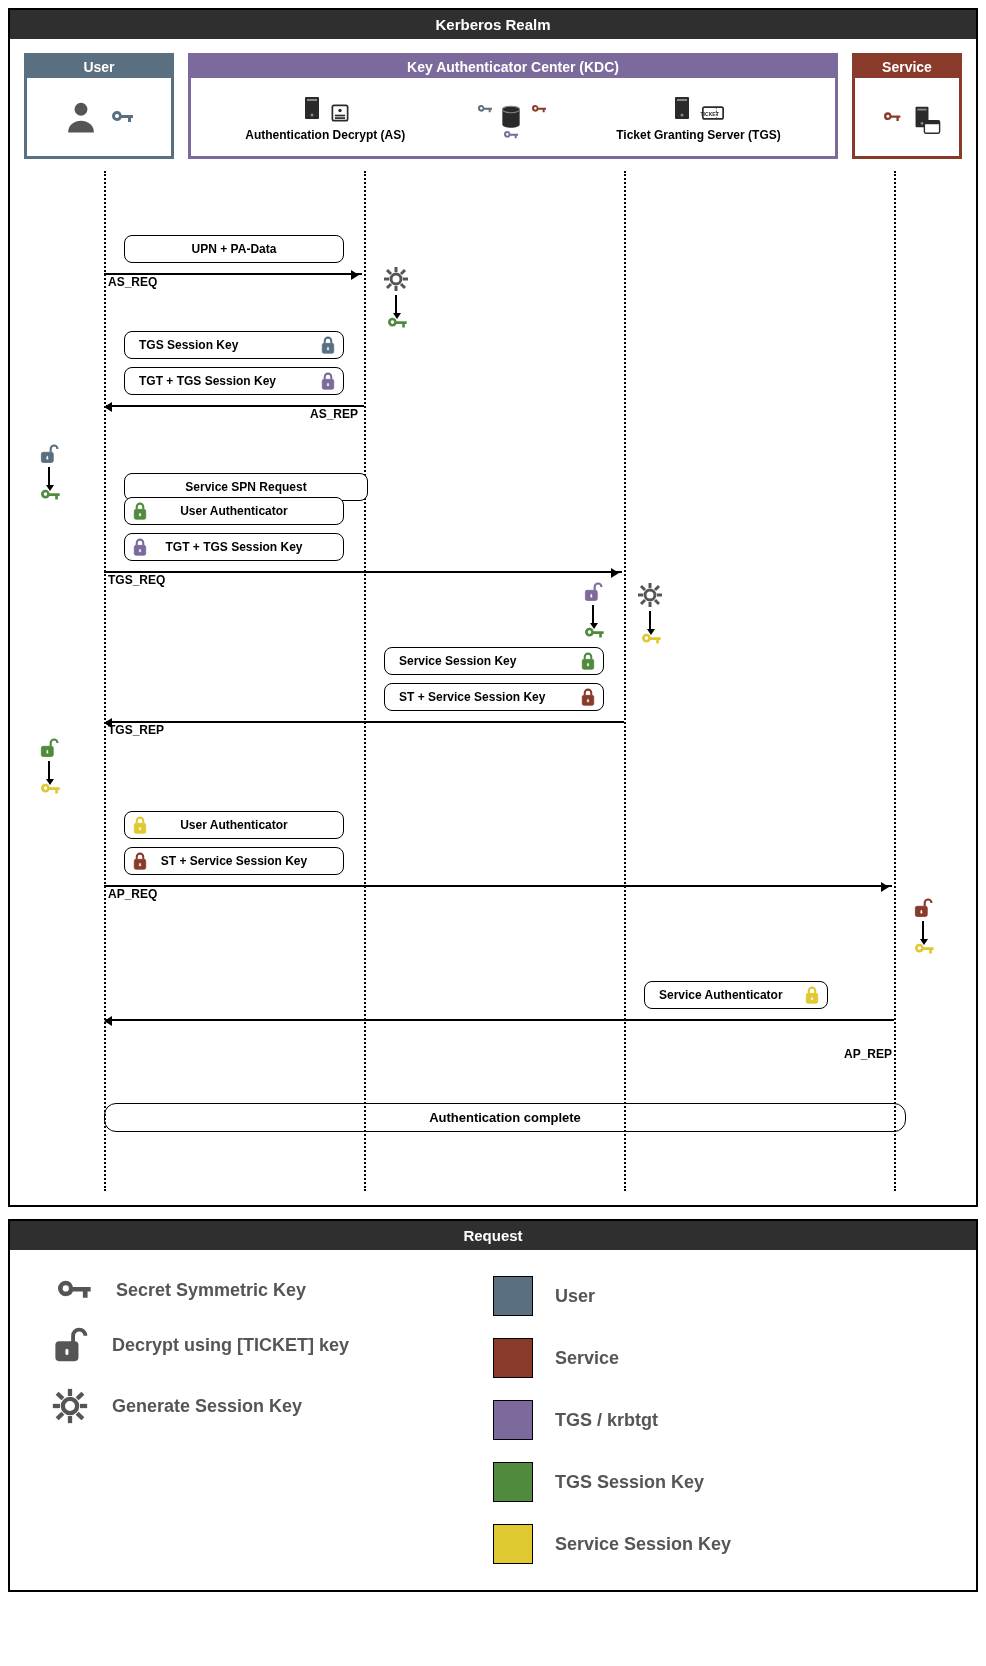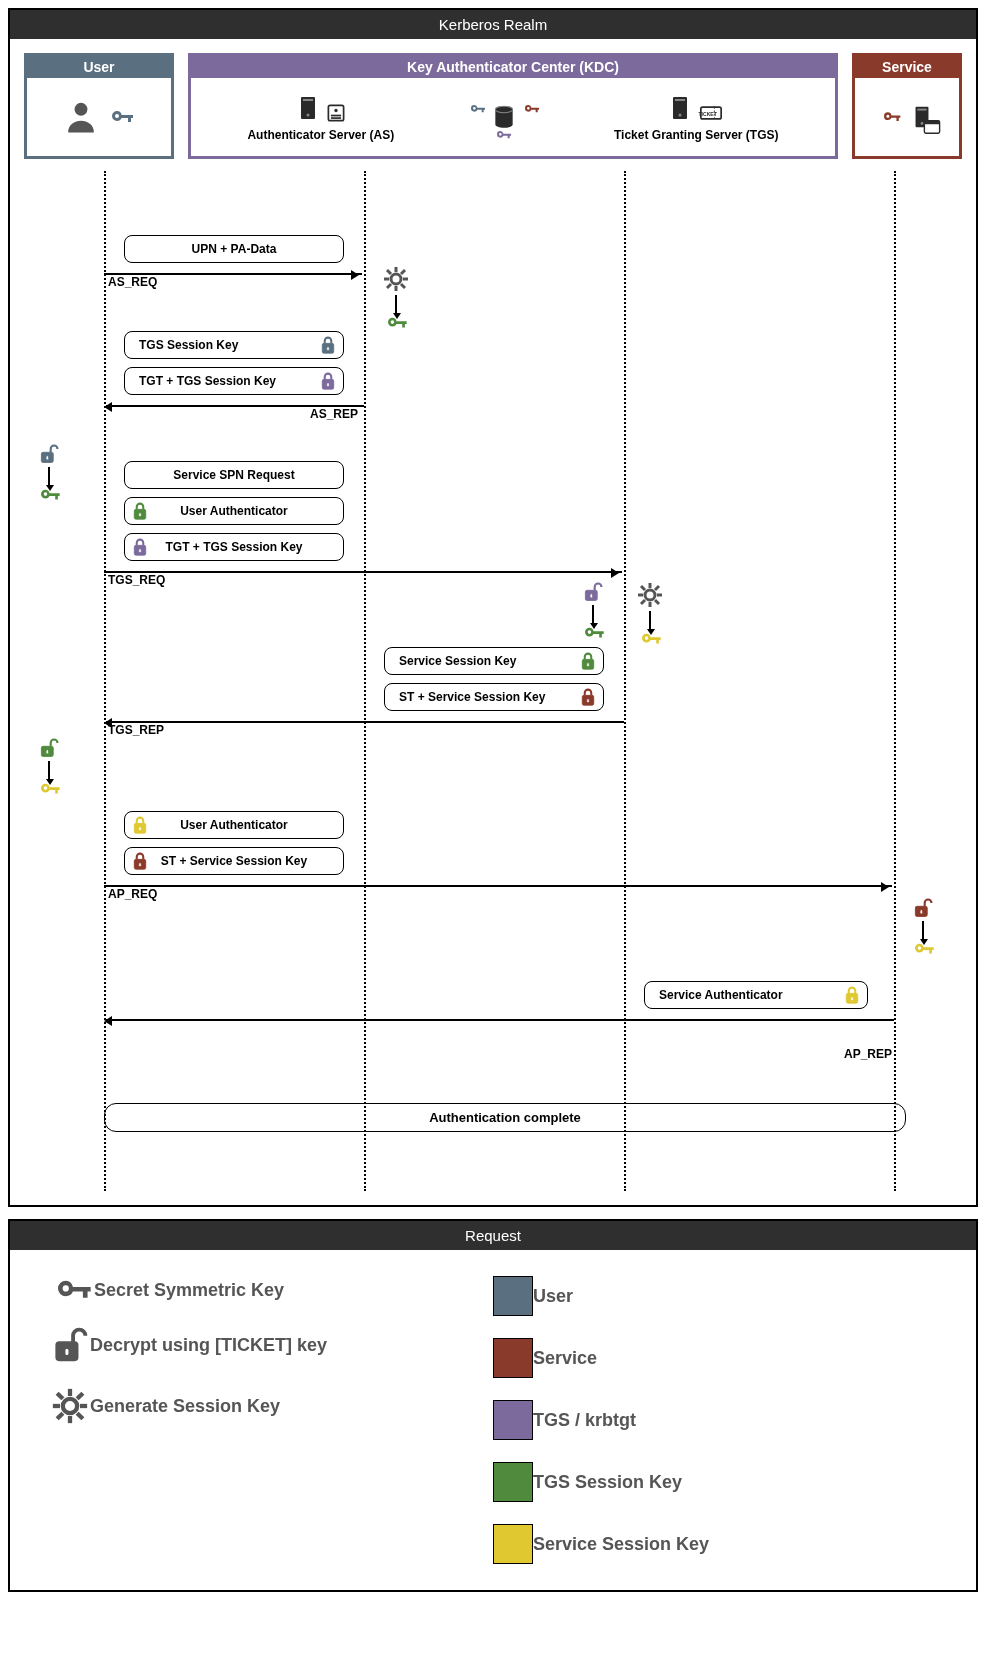--- a/index.html
+++ b/index.html
@@ -1,18 +1,18 @@
 <!DOCTYPE html>
 <html><head>
 <meta charset="utf-8">
 <style>
 *{margin:0;padding:0;box-sizing:border-box;font-family:Arial,Helvetica,sans-serif}
 body{background:#fff;padding:8px}
 .panel{border:2px solid #000;margin-bottom:12px}
-.panel-header{background:#2f2f2f;color:#fff;text-align:center;font-weight:normal;padding:6px;font-size:15px}
+.panel-header{background:#2f2f2f;color:#fff;text-align:center;font-weight:bold;padding:6px;font-size:15px}
 .panel-body{padding:14px;background:#fff;position:relative}
 
 
 .participants{display:flex;gap:14px}
 .pbox{border:3px solid;flex-shrink:0}
 .pbox-user{border-color:#5a6f80;width:150px}
 .pbox-kdc{border-color:#7b6a9b;flex:1}
 .pbox-svc{border-color:#8a3a2a;width:110px}
 .pbox-title{color:#fff;text-align:center;font-weight:bold;font-size:14px;padding:3px}
 .pbox-user .pbox-title{background:#5a6f80}
@@ -47,21 +47,21 @@
 .side{position:absolute;display:flex;flex-direction:column;align-items:center;gap:2px}
 .side-arrow{width:0;height:18px;border-left:2px solid #000}
 .side-arrow::after{content:'';display:block;position:relative;top:18px;left:-4px;border:4px solid transparent;border-top:6px solid #000}
 
 
 .complete{position:absolute;border:1.5px solid #000;border-radius:12px;text-align:center;font-weight:bold;font-size:13px;padding:6px;left:80px;right:56px}
 
 
 .legend-body{display:flex;padding:26px 40px}
 .legend-col{flex:1;display:flex;flex-direction:column;gap:22px}
-.legend-row{display:flex;align-items:center;}
+.legend-row{display:flex;align-items:center;gap:22px}
 .legend-text{font-weight:bold;font-size:18px;color:#555}
 .swatch{width:40px;height:40px;border:1px solid #000}
 
 
 .c-user{background:#5a6f80}
 .c-svc{background:#8a3a2a}
 .c-tgs{background:#7b6a9b}
 .c-tgssess{background:#4f8a3d}
 .c-svcsess{background:#e0c830}
 </style>
@@ -150,21 +150,21 @@
         <div class="kdc-body">
           <div class="kdc-col">
             <div style="display:flex;gap:4px;align-items:flex-end">
               <svg width="26" height="32" viewBox="0 0 26 26">
                   <use href="#i-server"></use>
                 </svg>
               <svg width="22" height="22" viewBox="0 0 26 26">
                   <use href="#i-badge"></use>
                 </svg>
             </div>
-            <div class="kdc-label">Authenticator Server (AS)</div>
+            <div class="kdc-label">Authentication Decrypt (AS)</div>
           </div>
           <div class="kdc-col">
             <div style="position:relative">
               <svg width="24" height="12" viewBox="0 0 28 18" fill="#5a6f80" style="position:absolute;left:-26px;top:0">
                   <use href="#i-key"></use>
                 </svg>
               <svg width="26" height="28" viewBox="0 0 24 24">
                   <use href="#i-db"></use>
                 </svg>
               <svg width="24" height="12" viewBox="0 0 28 18" fill="#8a3a2a" style="position:absolute;right:-26px;top:0">
@@ -249,21 +249,21 @@
       <div class="side" style="left:12px;top:272px">
         <svg width="22" height="22" viewBox="0 0 26 24" fill="#5a6f80" stroke="#5a6f80">
             <use href="#i-lock-open"></use>
           </svg>
         <div class="side-arrow"></div>
         <svg width="26" height="16" viewBox="0 0 28 18" fill="#4f8a3d">
             <use href="#i-key"></use>
           </svg>
       </div>
 
-      <div class="msg" style="left:100px;top:290px;width:220px">Service SPN Request</div>
+      <div class="msg" style="left:100px;top:302px;width:244px">Service SPN Request</div>
       <div class="msg" style="left:100px;top:326px;width:220px">
           <span class="lock-left">
             <svg width="18" height="20" viewBox="0 0 22 24" fill="#4f8a3d" stroke="#4f8a3d">
               <use href="#i-lock-closed"></use>
             </svg>
           </span>
           <span>User Authenticator</span>
         </div>
       <div class="msg" style="left:100px;top:362px;width:220px">
           <span class="lock-left">
@@ -346,21 +346,21 @@
       <div class="side" style="left:886px;top:726px">
         <svg width="22" height="22" viewBox="0 0 26 24" fill="#8a3a2a" stroke="#8a3a2a">
             <use href="#i-lock-open"></use>
           </svg>
         <div class="side-arrow"></div>
         <svg width="26" height="16" viewBox="0 0 28 18" fill="#e0c830">
             <use href="#i-key"></use>
           </svg>
       </div>
 
-      <div class="msg" style="left:620px;top:810px;width:224px;justify-content:flex-start;padding-left:14px">
+      <div class="msg" style="left:620px;top:810px;width:184px;justify-content:flex-start;padding-left:14px">
           <span>Service Authenticator</span>
           <span class="lock-right">
             <svg width="18" height="20" viewBox="0 0 22 24" fill="#e0c830" stroke="#e0c830">
               <use href="#i-lock-closed"></use>
             </svg>
           </span>
         </div>
       <div class="arrow left" style="left:82px;top:848px;width:788px"></div>
       <div class="arrow-label" style="left:820px;top:876px">AP_REP</div>
 

